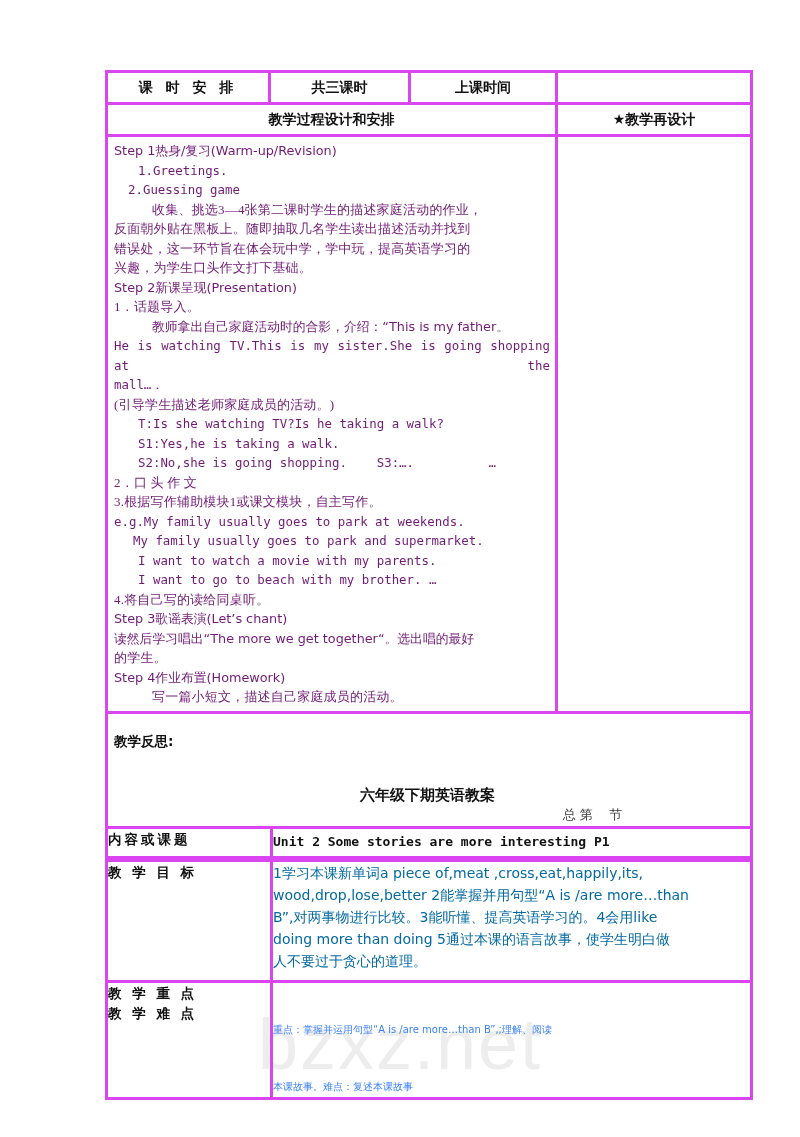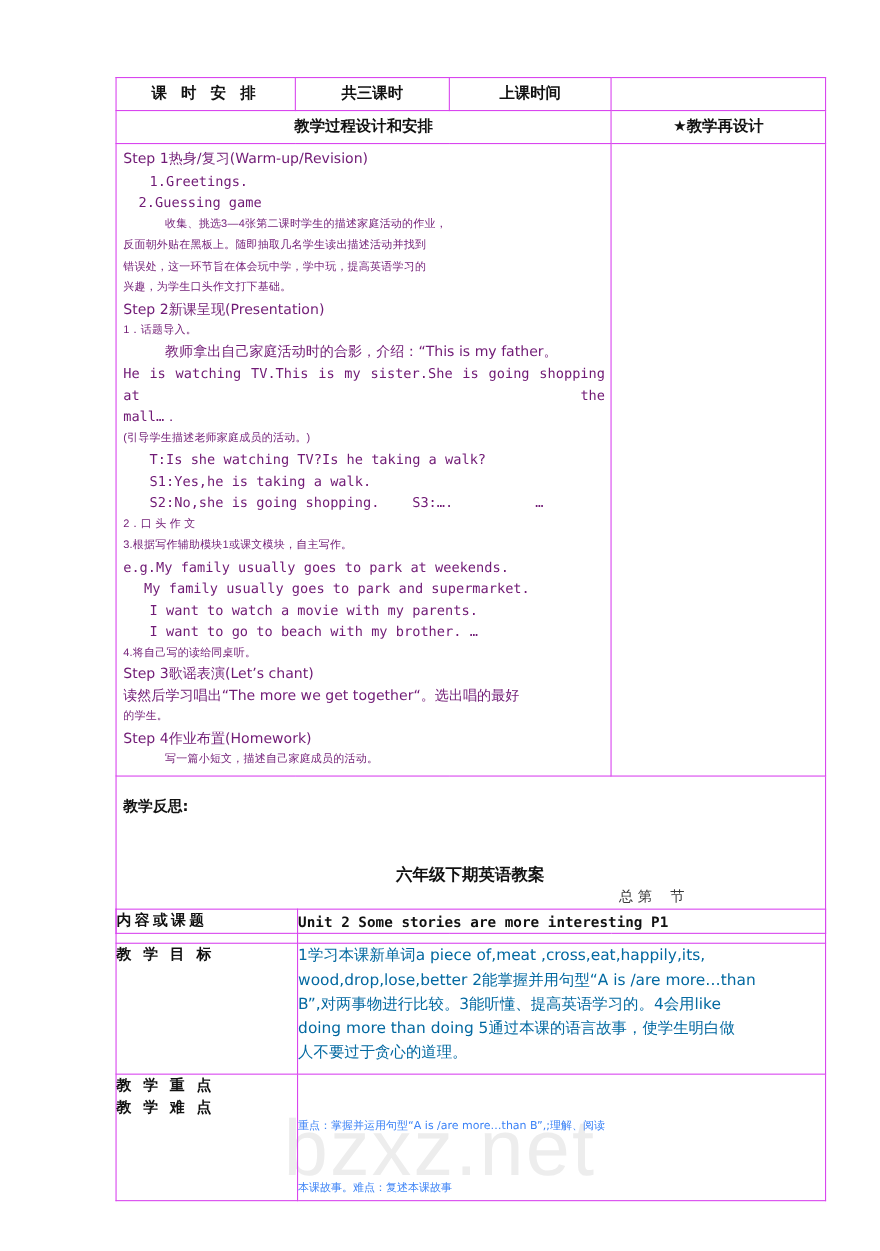--- a/index.html
+++ b/index.html
@@ -39,21 +39,21 @@
   }
 
   
   .doc-table {
     position: absolute;
     border-collapse: collapse;
     table-layout: fixed;
     background: transparent;
   }
   .doc-table td {
-    border: 1px solid #d946ef;
+    border: 3px solid #d946ef;
     vertical-align: top;
     padding: 0;
     background: transparent;
   }
 
   
   #table-top {
     left: 105px;
     top: 70px;
     width: 645px;
@@ -93,22 +93,22 @@
 
   .line {
     font-family: "DejaVu Sans Mono", "Liberation Mono", monospace;
     font-size: 12.4px;
     line-height: 19.5px;
     white-space: pre-wrap;
     color: #701a75;
     letter-spacing: 0px;
   }
   .line.cn {
-    font-family: Liberation Sans, sans-serif;
-    font-size: 10px;
+    font-family: Liberation Serif, serif;
+    font-size: 13px;
     letter-spacing: 0.2px;
   }
   .line.mix {
     font-family: "DejaVu Sans", "Liberation Sans", sans-serif;
     font-size: 12.8px;
   }
   .line.justify {
     text-align: justify;
     text-align-last: justify;
   }

